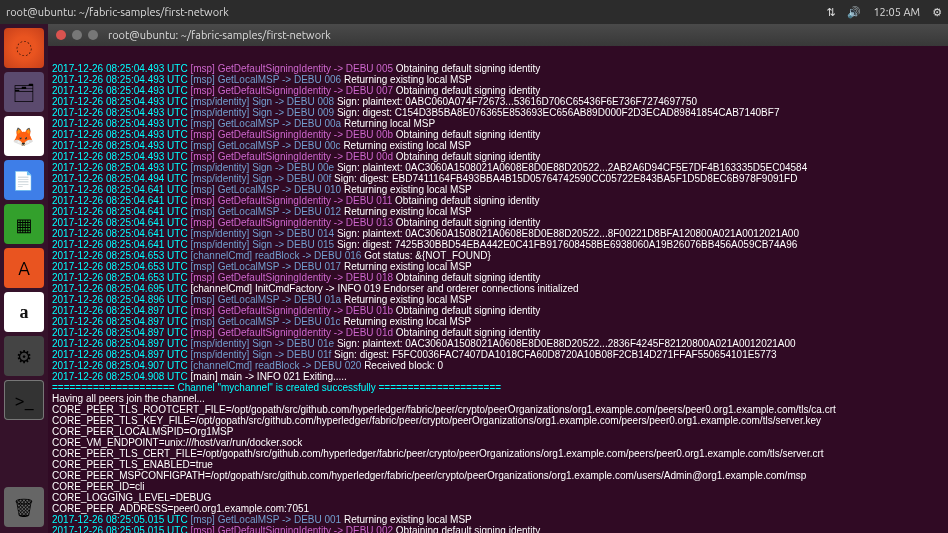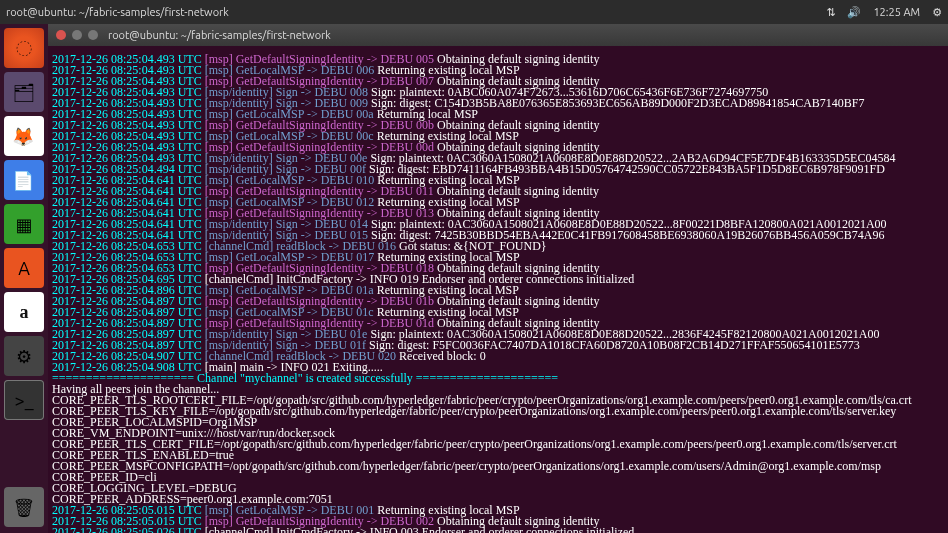--- a/index.html
+++ b/index.html
@@ -17,33 +17,33 @@
 .sw{background:#e95420}
 .az{background:#fff;color:#111;font-weight:700;font-family:Georgia,serif}
 .tm{background:#444}
 .tm2{background:#333;box-shadow:0 0 0 1px #777 inset}
 .tr{background:#666}
 .term-window{position:absolute;left:48px;top:24px;right:0;bottom:0;background:#300a24;display:flex;flex-direction:column}
 .term-title{height:22px;background:linear-gradient(#4a4a4a,#383838);display:flex;align-items:center;padding:0 8px;color:#ddd;font-size:11px}
 .term-ctrls{display:flex;gap:6px;margin-right:10px}
 .tc{width:10px;height:10px;border-radius:50%}
 .tcx{background:#d9534f}.tcm{background:#777}.tcp{background:#777}
-.term-body{flex:1;font-family:Liberation Serif, serif;font-size:12px;line-height:11px;color:#fff;padding:8px 4px;overflow:hidden;white-space:pre}
+.term-body{flex:1;font-family:Liberation Sans, sans-serif;font-size:10px;line-height:11px;color:#fff;padding:17px 4px;overflow:hidden;white-space:pre}
 .c-br{color:#00ffff}.c-p{color:#cc66cc}.c-b{color:#729fcf}.c-w{color:#ffffff}
 .dash{color:#00ffff}
 </style>
 </head>
 <body>
 
 <div class="topbar">
   <div class="topbar-left">root@ubuntu: ~/fabric-samples/first-network</div>
   <div class="topbar-right">
     <span>⇅</span>
     <span>🔊</span>
-    <span>12:25 AM</span>
+    <span>12:05 AM</span>
     <span>⚙</span>
   </div>
 </div>
 
 <div class="launcher">
   <div class="licon ub">◌</div>
   <div class="licon fi">🗂</div>
   <div class="licon ff">🦊</div>
   <div class="licon doc">📄</div>
   <div class="licon sh">▦</div>

